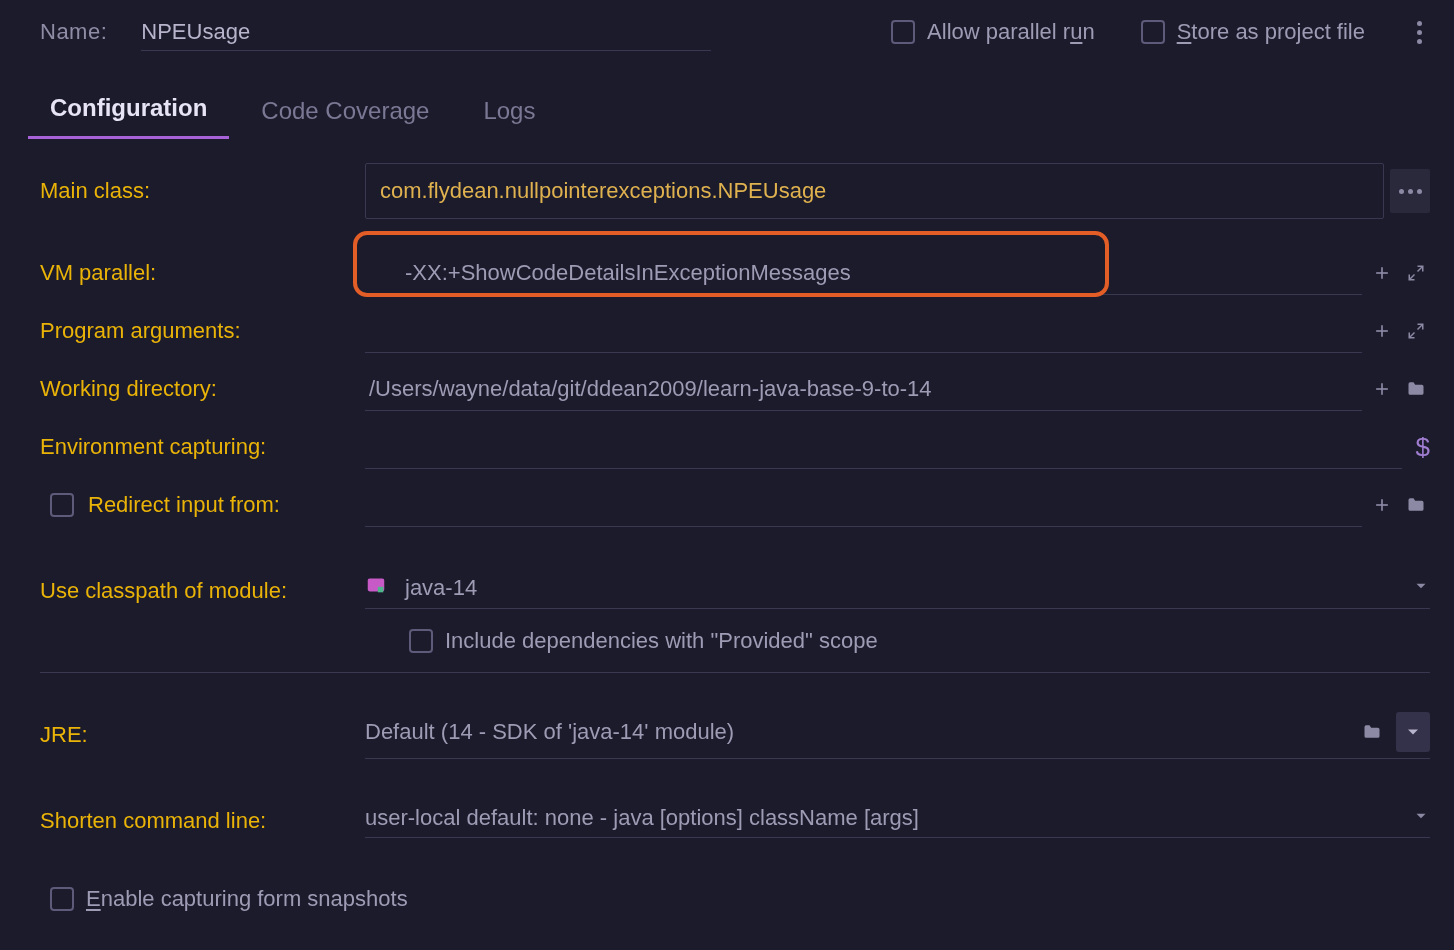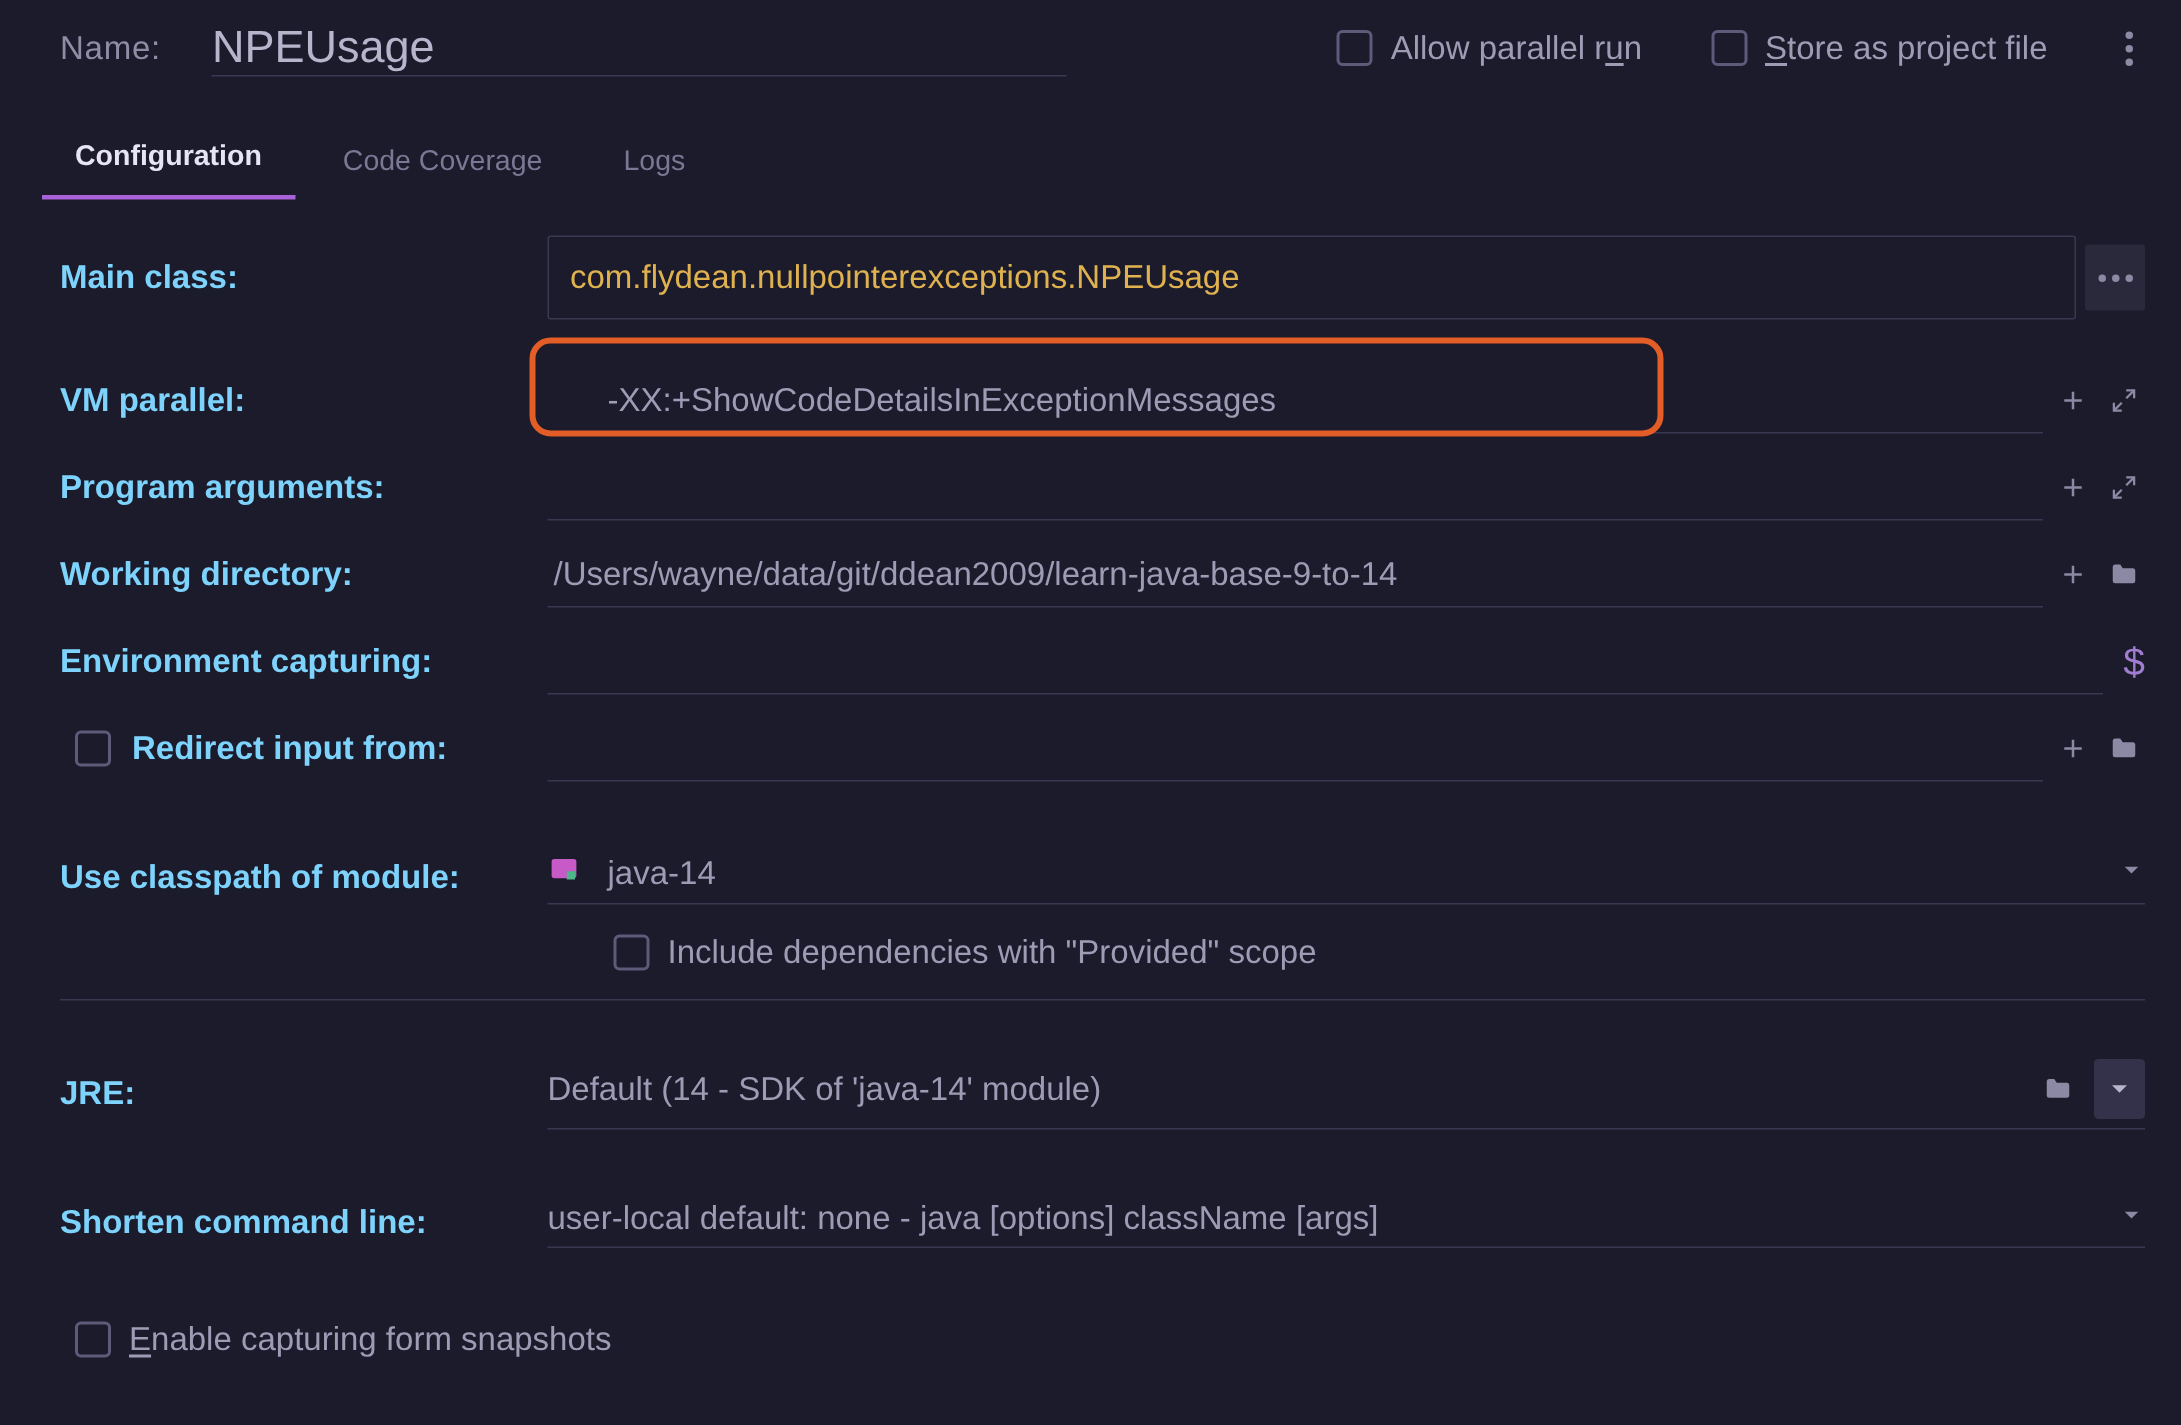--- a/index.html
+++ b/index.html
@@ -23,21 +23,21 @@
   .top-row .name-label {
     color: #8f8ca6;
     letter-spacing: 0.5px;
     margin-right: 34px;
   }
   .top-row .name-field {
     background: transparent;
     border: none;
     border-bottom: 1px solid #3a3850;
     color: #b7b4cc;
-    font-size: 30px;
+    font-size: 22px;
     height: 38px;
     width: 570px;
     outline: none;
   }
   .top-row .right-opts {
     margin-left: auto;
     display: flex;
     align-items: center;
     gap: 46px;
   }
@@ -71,21 +71,21 @@
   .tabs {
     display: flex;
     align-items: flex-end;
     padding: 28px 28px 0 28px;
     margin-bottom: 18px;
   }
   .tab {
     padding: 10px 22px 14px 22px;
     color: #7a7894;
     cursor: pointer;
-    font-size: 19px;
+    font-size: 24px;
   }
   .tab.active {
     color: #e7e5f5;
     font-weight: 600;
     border-bottom: 3px solid #a862d7;
   }
   .tab + .tab { margin-left: 10px; }
 
   .form {
     padding: 6px 24px 0 40px;
@@ -93,22 +93,21 @@
   .form-row {
     display: flex;
     align-items: center;
     min-height: 48px;
     margin-bottom: 12px;
     position: relative;
   }
   .form-row .label-col {
     width: 325px;
     flex: 0 0 325px;
-    color: #7dd3fc;
-    font-weight: bold;
+    color: #eab308;
   }
   .form-row .field-col {
     flex: 1;
     display: flex;
     align-items: center;
     gap: 6px;
   }
   .text-input {
     flex: 1;
     height: 44px;

